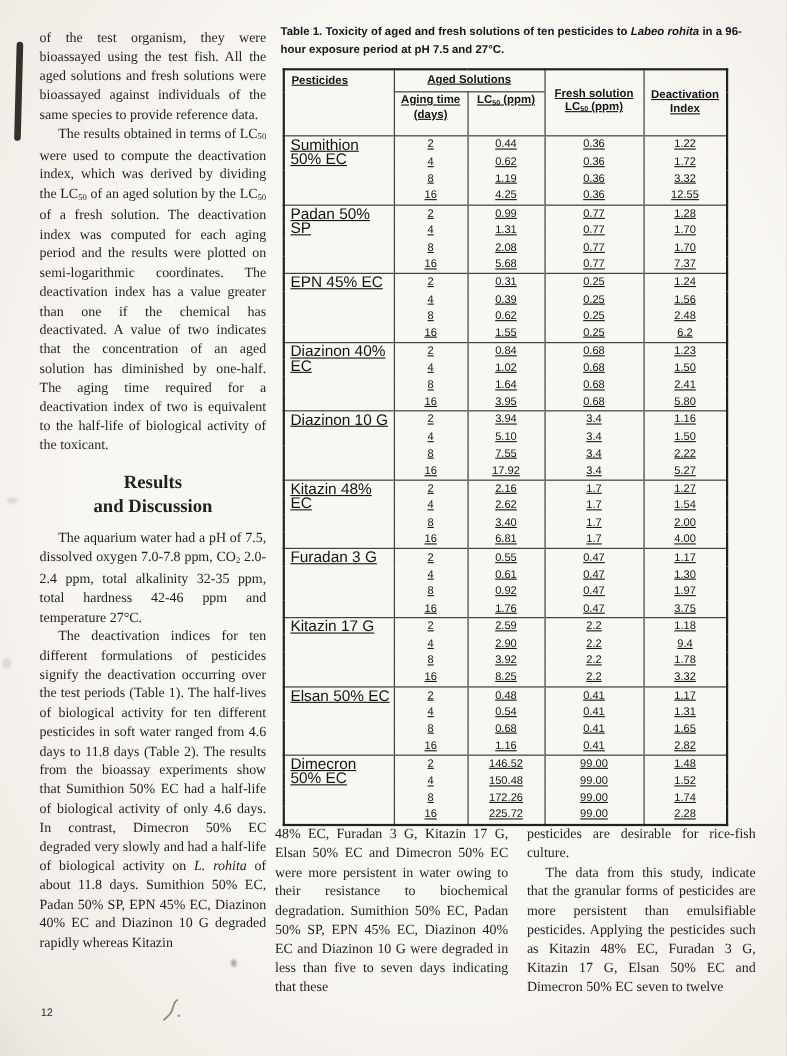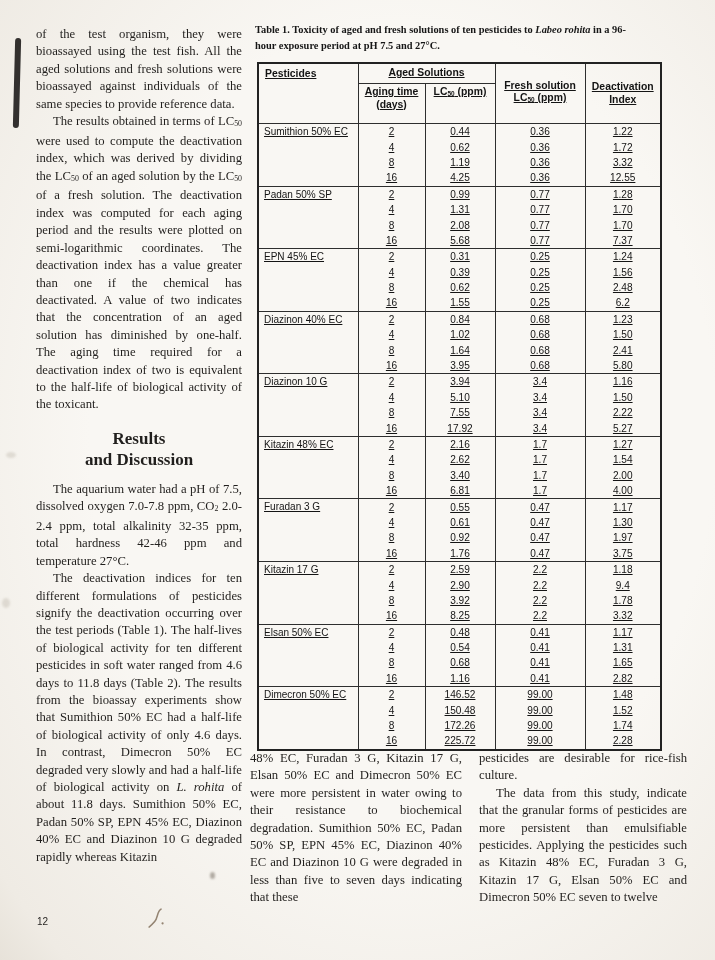--- a/index.html
+++ b/index.html
@@ -13,35 +13,35 @@
   #mid-col{left:250px;top:750px;width:212px;}
   #right-col{left:479px;top:750px;width:208px;}
   p.para{margin:0;padding:0;}
   p.indent{text-indent:17px;}
   .heading{font-weight:bold;font-size:17px;line-height:21px;text-align:center;margin:14px 0 11px 0;}
   .sub{font-size:.62em;vertical-align:-.18em;}
   .i{font-style:italic;}
 
   
   #table-title{position:absolute;left:255px;top:22px;width:452px;
-     font-family:Liberation Serif, serif;font-weight:bold;font-size:10.4px;line-height:15.5px;color:#161616;}
+     font-family:Liberation Sans, sans-serif;font-weight:bold;font-size:10.4px;line-height:15.5px;color:#161616;}
 
   
   #table-wrap{position:absolute;left:257px;top:62px;}
   table{border-collapse:collapse;table-layout:fixed;border:2px solid #222;
         font-family:"Liberation Sans",sans-serif;font-size:10px;color:#141414;text-decoration:underline;}
   thead{border-bottom:1.4px solid #2e2e2e;}
   th{font-weight:bold;font-size:10.4px;padding:0;line-height:12.5px;}
   th.vline,td.vline{border-left:1px solid #2e2e2e;}
   th.aged{border-bottom:1px solid #2e2e2e;height:19px;}
   th.pest-h{text-align:left;padding-left:6px;vertical-align:top;padding-top:4px;}
   th.two{vertical-align:middle;}
   thead tr.sub-row th{height:37px;vertical-align:top;padding-top:2px;}
   td.num{text-align:center;height:15.4px;padding:0;font-size:10.1px;}
-  td.pest{text-align:left;padding:1px 2px 0 5px;vertical-align:top;font-size:10px;line-height:13px;}
+  td.pest{text-align:left;padding:1px 2px 0 5px;vertical-align:top;font-size:14px;line-height:13px;}
   tbody tr.group-start td{border-top:1px solid #2e2e2e;}
 
   
   #page-num{position:absolute;left:37px;top:916px;font-family:"Liberation Sans",sans-serif;font-size:10px;color:#2a2825;}
   #footer-cite{position:absolute;right:50px;top:917px;font-family:"Liberation Sans",sans-serif;font-size:9.3px;color:#2a2825;}
 
   
   .bar{position:absolute;left:14px;top:38px;width:6px;height:90px;background:#181614;border-radius:3px;opacity:.88;transform:rotate(1.5deg);}
   .smudge{position:absolute;border-radius:50%;background:#b6afa2;opacity:.35;filter:blur(1px);}
   #smudge-1{left:6px;top:452px;width:10px;height:6px;}

